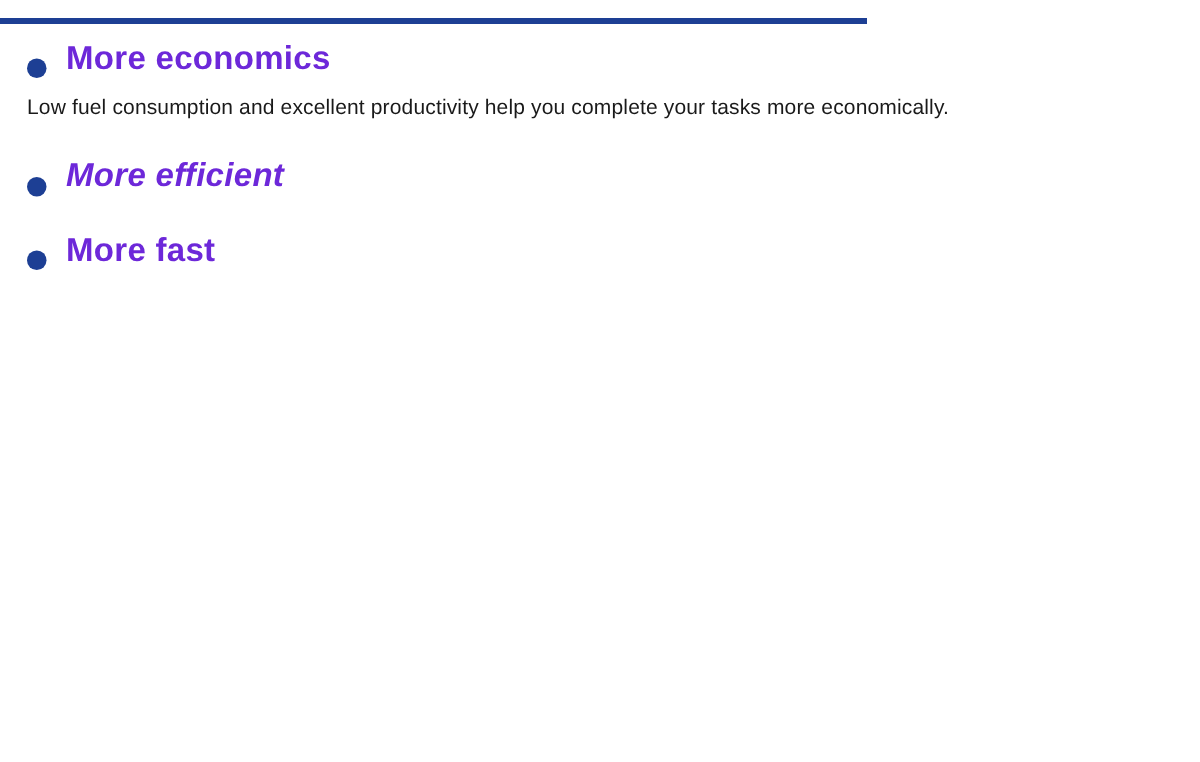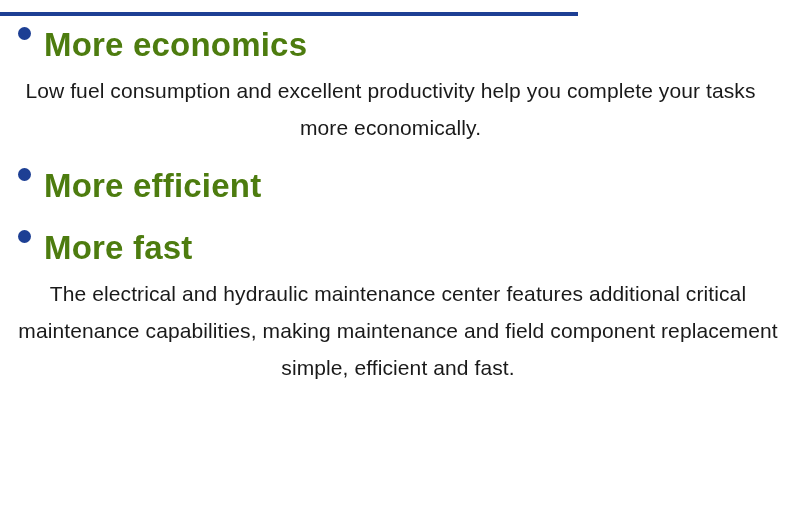--- a/index.html
+++ b/index.html
@@ -29,51 +29,51 @@
     background: #1d3f94;
   }
   .content {
     padding-top: 26px;
   }
   .section {
     margin-bottom: 4px;
   }
   .heading {
     display: flex;
-    align-items: flex-start;
-    color: #4d7c0f;
-    font-size: 33px;
+    align-items: flex-end;
+    color: #6d28d9;
+    font-size: 22px;
     font-weight: bold;
     letter-spacing: 0.2px;
     margin: 0 0 6px 0;
     line-height: 1.15;
   }
   .bullet {
     display: inline-block;
     width: 13px;
     height: 13px;
     border-radius: 50%;
     background: #1d3f94;
     margin-right: 13px;
     flex: 0 0 auto;
     position: relative;
     top: 1px;
   }
   .body-text {
     color: #1a1a1a;
-    font-size: 21px;
+    font-size: 14px;
     line-height: 1.78;
     margin: 0;
     max-width: 745px;
-    text-align: center;
+    text-align: left;
     letter-spacing: 0.1px;
   }
   .section-1 .heading { margin-bottom: 8px; }
   .section-1 { margin-bottom: 20px; }
-  .section-2 .heading { margin-bottom: 20px; }
+  .section-2 .heading { margin-bottom: 20px; font-style: italic; }
   .section-2 { margin-bottom: 24px; }
   .section-3 .heading { margin-bottom: 8px; }
   .section-3 .body-text { max-width: 760px; }
 </style>
 </head>
 <body>
 
 <div class="page">
 
   <div class="top-rule"></div>
@@ -93,17 +93,16 @@
         <span class="bullet"></span>
         <span>More efficient</span>
       </h2>
     </div>
 
     <div class="section section-3">
       <h2 class="heading">
         <span class="bullet"></span>
         <span>More fast</span>
       </h2>
-      <p class="body-text">The electrical and hydraulic maintenance center features additional critical maintenance capabilities, making maintenance and field component replacement simple, efficient and fast.</p>
     </div>
 
   </div>
 </div>
 
 </body></html>

